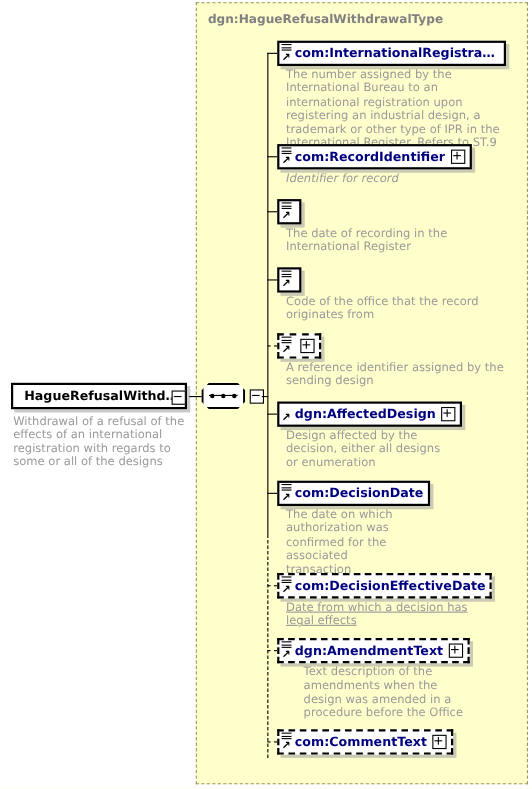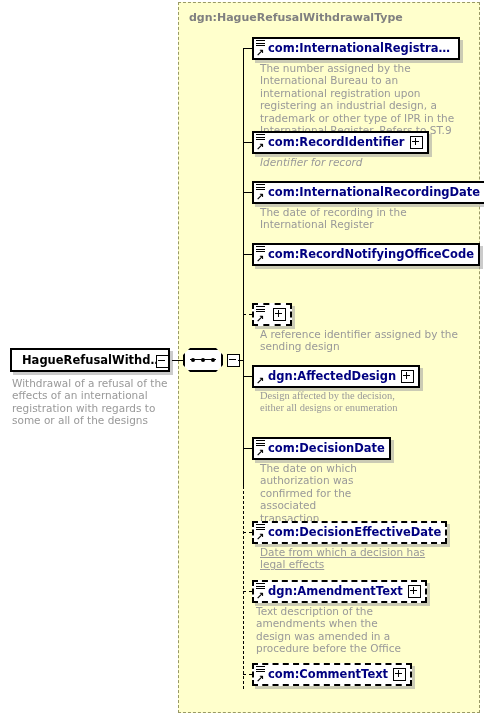--- a/index.html
+++ b/index.html
@@ -252,36 +252,35 @@
   <div class="annot" style="left:260px;top:156px;width:200px;font-style:italic;">Identifier for record</div>
 
   <div class="child" style="top:181px;">
     <div class="elem-box">
       <span class="seqicon">
           <i></i>
           <i></i>
           <i></i>
         </span>
       <span class="arrowicon">↗</span>
-      <span class="elem-name">com:InternationalRecordingDate</span>
     </div>
   </div>
   <div class="annot" style="left:260px;top:206px;width:200px;">The date of recording in the International Register</div>
 
   <div class="child" style="top:243px;">
     <div class="elem-box">
       <span class="seqicon">
           <i></i>
           <i></i>
           <i></i>
         </span>
       <span class="arrowicon">↗</span>
-      <span class="elem-name">com:RecordNotifyingOfficeCode</span>
-    </div>
-  </div>
+    </div>
+  </div>
+  <div class="annot" style="left:260px;top:268px;width:200px;">Code of the office that the record originates from</div>
 
   <div class="child" style="top:303px;">
     <div class="elem-box optional">
       <span class="seqicon">
           <i></i>
           <i></i>
           <i></i>
         </span>
       <span class="arrowicon">↗</span>
       <span class="expander plus"></span>
@@ -289,21 +288,21 @@
   </div>
   <div class="annot" style="left:260px;top:328px;width:200px;">A reference identifier assigned by the sending design</div>
 
   <div class="child" style="top:365px;">
     <div class="elem-box">
       <span class="arrowicon">↗</span>
       <span class="elem-name">dgn:AffectedDesign</span>
       <span class="expander plus"></span>
     </div>
   </div>
-  <div class="annot" style="left:260px;top:390px;width:145px;font-family:Liberation Serif, serif;">Design affected by the decision, either all designs or enumeration</div>
+  <div class="annot" style="left:260px;top:390px;width:145px;">Design affected by the decision, either all designs or enumeration</div>
 
   <div class="child" style="top:437px;">
     <div class="elem-box">
       <span class="seqicon">
           <i></i>
           <i></i>
           <i></i>
         </span>
       <span class="arrowicon">↗</span>
       <span class="elem-name">com:DecisionDate</span>
@@ -329,21 +328,21 @@
       <span class="seqicon">
           <i></i>
           <i></i>
           <i></i>
         </span>
       <span class="arrowicon">↗</span>
       <span class="elem-name">dgn:AmendmentText</span>
       <span class="expander plus"></span>
     </div>
   </div>
-  <div class="annot" style="left:256px;top:605px;width:150px;">Text description of the amendments when the design was amended in a procedure before the Office</div>
+  <div class="annot" style="left:276px;top:605px;width:150px;">Text description of the amendments when the design was amended in a procedure before the Office</div>
 
   <div class="child" style="top:663px;">
     <div class="elem-box optional">
       <span class="seqicon">
           <i></i>
           <i></i>
           <i></i>
         </span>
       <span class="arrowicon">↗</span>
       <span class="elem-name">com:CommentText</span>

